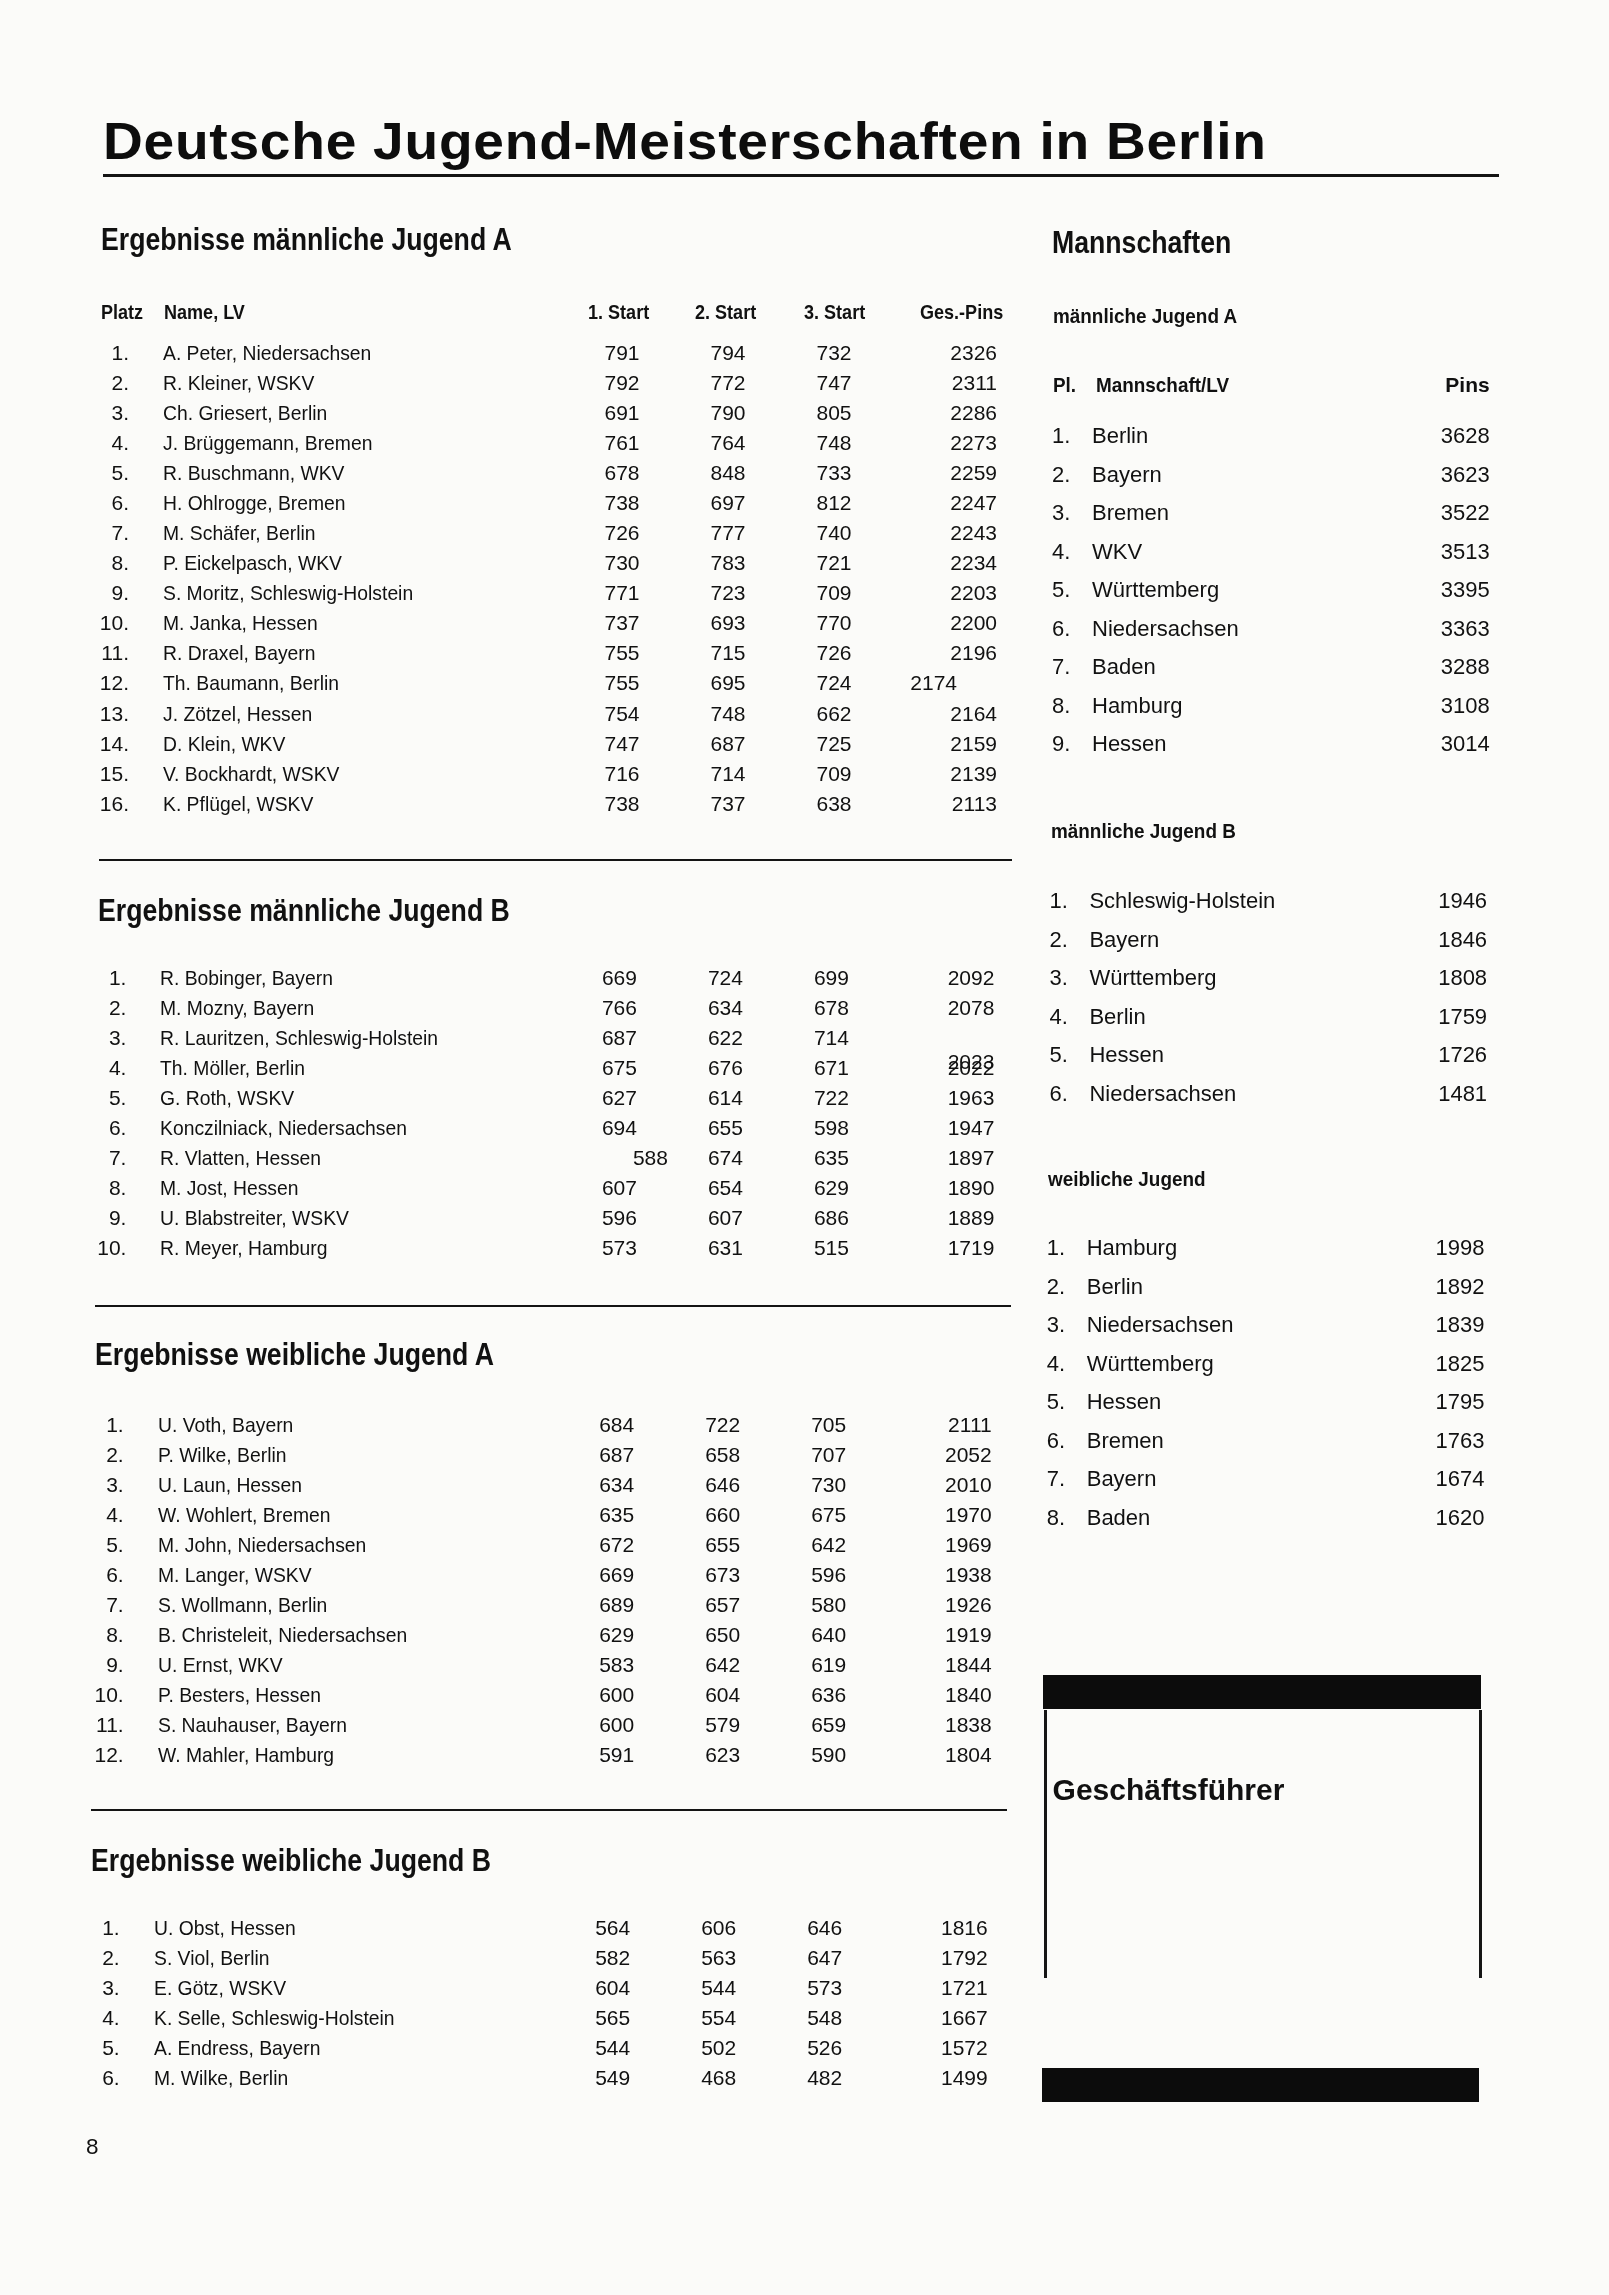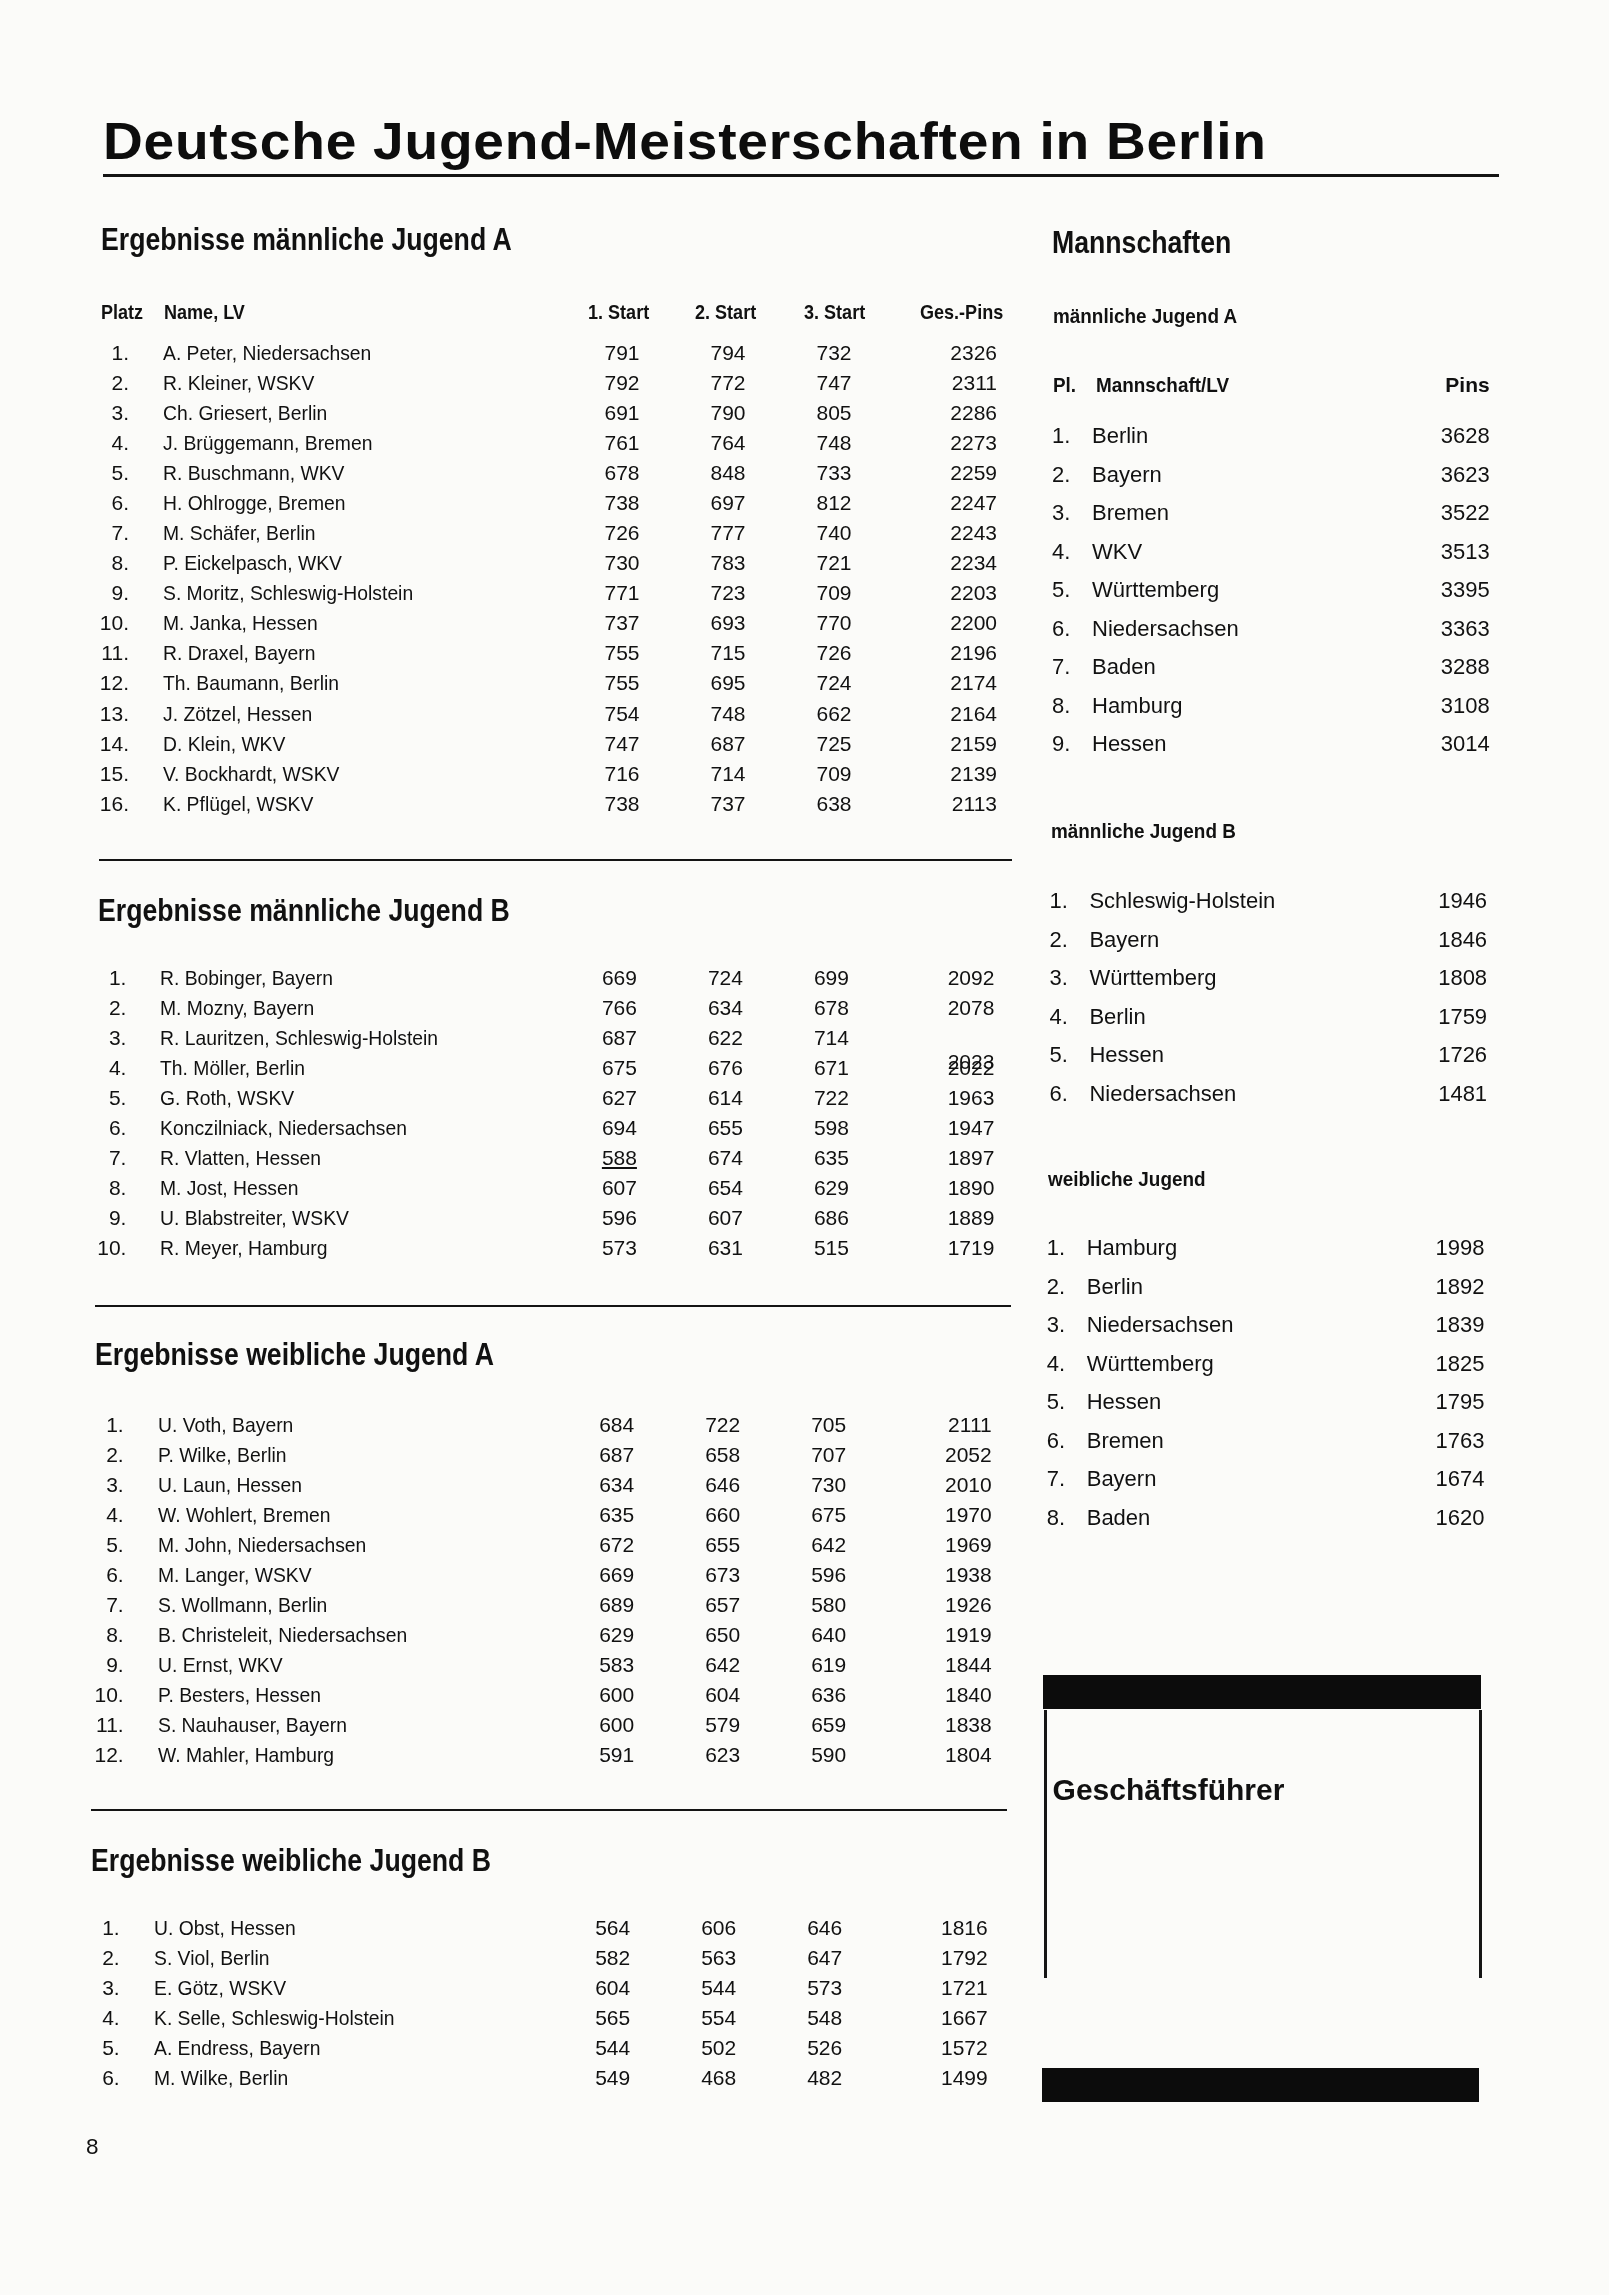--- a/index.html
+++ b/index.html
@@ -147,21 +147,21 @@
       <span class="num" style="left: 695px;">715</span>
       <span class="num" style="left: 801px;">726</span>
       <span class="tot" style="left: 918px;">2196</span>
     </div>
     <div class="row" style="top: 330px; left: 0px;">
       <span class="pl" style="left: 89px;">12.</span>
       <span class="nm" style="left: 163px;">Th. Baumann, Berlin</span>
       <span class="num" style="left: 589px;">755</span>
       <span class="num" style="left: 695px;">695</span>
       <span class="num" style="left: 801px;">724</span>
-      <span class="tot" style="left: 918px; text-align: right;">2174</span>
+      <span class="tot" style="left: 878px; text-align: right;">2174</span>
     </div>
     <div class="row" style="top: 361px; left: 0px;">
       <span class="pl" style="left: 89px;">13.</span>
       <span class="nm" style="left: 163px;">J. Zötzel, Hessen</span>
       <span class="num" style="left: 589px;">754</span>
       <span class="num" style="left: 695px;">748</span>
       <span class="num" style="left: 801px;">662</span>
       <span class="tot" style="left: 918px;">2164</span>
     </div>
     <div class="row" style="top: 391px; left: 0px;">
@@ -237,21 +237,21 @@
       <span class="pl" style="left: 89px;">6.</span>
       <span class="nm" style="left: 163px;">Konczilniack, Niedersachsen</span>
       <span class="num" style="left: 589px;">694</span>
       <span class="num" style="left: 695px;">655</span>
       <span class="num" style="left: 801px;">598</span>
       <span class="tot" style="left: 918px;">1947</span>
     </div>
     <div class="row" style="top: 180px; left: -2.6px;">
       <span class="pl" style="left: 89px;">7.</span>
       <span class="nm" style="left: 163px;">R. Vlatten, Hessen</span>
-      <span class="num" style="left: 589px; text-decoration: underline;">588</span>
+      <span class="num" style="left: 620px;">588</span>
       <span class="num" style="left: 695px;">674</span>
       <span class="num" style="left: 801px;">635</span>
       <span class="tot" style="left: 918px;">1897</span>
     </div>
     <div class="row" style="top: 210px; left: -2.6px;">
       <span class="pl" style="left: 89px;">8.</span>
       <span class="nm" style="left: 163px;">M. Jost, Hessen</span>
       <span class="num" style="left: 589px;">607</span>
       <span class="num" style="left: 695px;">654</span>
       <span class="num" style="left: 801px;">629</span>

